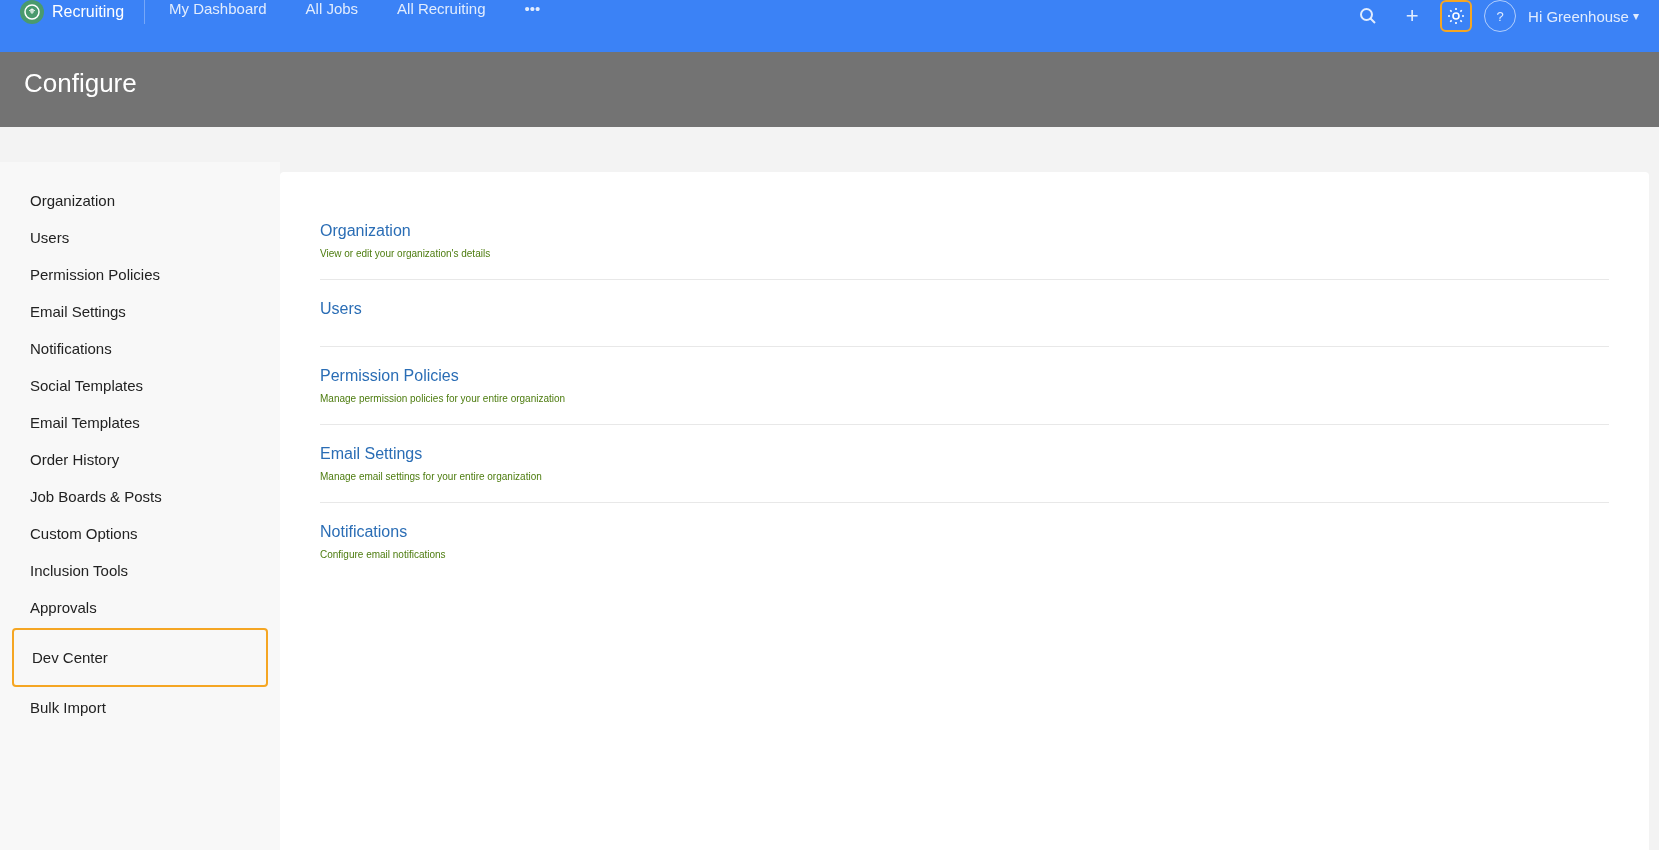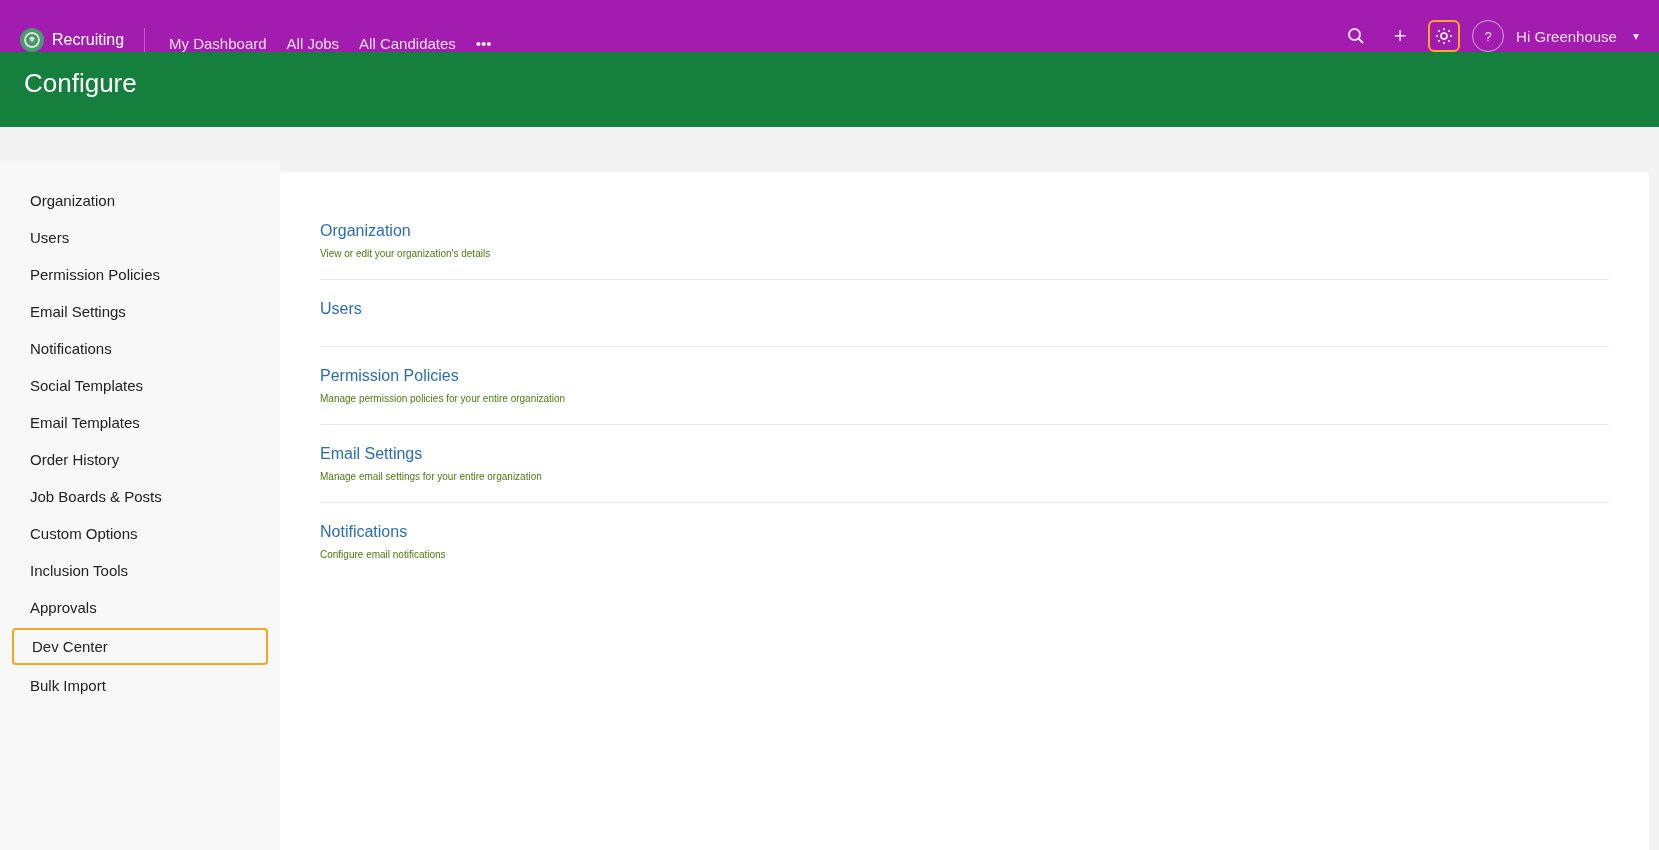--- a/index.html
+++ b/index.html
@@ -1,23 +1,23 @@
 <!DOCTYPE html>
 <html><head>
   <meta charset="utf-8">
   <style>
     * { box-sizing: border-box; margin: 0; padding: 0; }
     body { font-family: -apple-system, BlinkMacSystemFont, 'Segoe UI', sans-serif; background: #f3f3f3; }
 
     
     .top-nav {
-      background: #a21caf;
+      background: #3b82f6;
       height: 52px;
       display: flex;
-      align-items: flex-end;
+      align-items: flex-start;
       padding: 0 20px;
       gap: 0;
     }
     .nav-brand {
       display: flex;
       align-items: center;
       gap: 8px;
       color: white;
       font-size: 16px;
       font-weight: 500;
@@ -32,21 +32,21 @@
       display: flex;
       align-items: center;
       justify-content: center;
       color: white;
       font-size: 14px;
       font-weight: bold;
     }
     .nav-links {
       display: flex;
       align-items: center;
-      gap: 20px;
+      gap: 39px;
       padding-left: 24px;
       flex: 1;
     }
     .nav-link {
       color: rgba(255,255,255,0.85);
       font-size: 15px;
       cursor: pointer;
       text-decoration: none;
     }
     .nav-right {
@@ -70,27 +70,27 @@
     .nav-icon-btn.active-gear {
       border: 2px solid #f5a623;
       border-radius: 6px;
       color: white;
     }
     .nav-user {
       color: rgba(255,255,255,0.85);
       font-size: 15px;
       display: flex;
       align-items: center;
-      gap: 16px;
+      gap: 4px;
       cursor: pointer;
     }
 
     
     .configure-header {
-      background: #15803d;
+      background: #737373;
       padding: 16px 24px 28px 24px;
     }
     .configure-title {
       color: white;
       font-size: 26px;
       font-weight: 400;
     }
 
     
     .main-layout {
@@ -110,21 +110,21 @@
       padding: 10px 30px;
       font-size: 15px;
       color: #222;
       cursor: pointer;
       display: block;
     }
     .sidebar-item.active-dev {
       border: 2px solid #f5a623;
       border-radius: 4px;
       margin: 2px 12px;
-      padding: 8px 18px;
+      padding: 19px 18px;
     }
 
     
     .content-area {
       flex: 1;
       background: white;
       margin: 10px 10px 10px 0;
       border-radius: 4px;
       padding: 30px 40px;
     }
@@ -158,21 +158,21 @@
         <circle cx="8" cy="8" r="7" stroke="white" stroke-width="1.5" fill="none"></circle>
         <path d="M8 4 C6 6 5 8 8 10 C11 8 10 6 8 4Z" fill="white" opacity="0.7"></path>
         <path d="M5 7 C7 5 9 5 11 7" stroke="white" stroke-width="1" fill="none"></path>
       </svg>
     </div>
     <span>Recruiting</span>
   </div>
   <div class="nav-links">
     <a class="nav-link">My Dashboard</a>
     <a class="nav-link">All Jobs</a>
-    <a class="nav-link">All Candidates</a>
+    <a class="nav-link">All Recruiting</a>
     <a class="nav-link">•••</a>
   </div>
   <div class="nav-right">
     <button class="nav-icon-btn" title="Search">
       <svg width="18" height="18" viewBox="0 0 18 18" fill="none" stroke="rgba(255,255,255,0.85)" stroke-width="2">
         <circle cx="7.5" cy="7.5" r="5.5"></circle>
         <line x1="11.5" y1="11.5" x2="16" y2="16"></line>
       </svg>
     </button>
     <button class="nav-icon-btn" title="Add" style="font-size:22px; color:rgba(255,255,255,0.85);">+</button>

